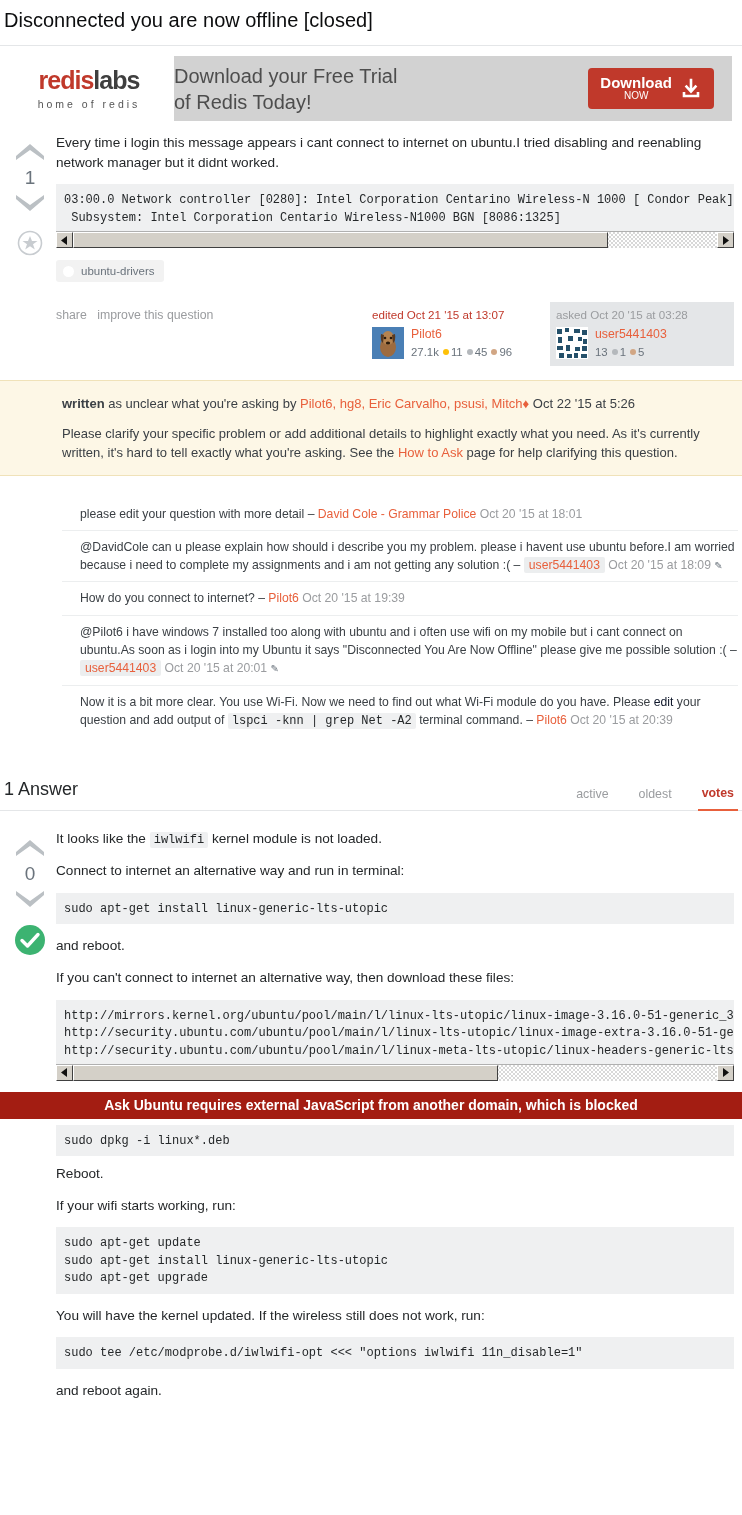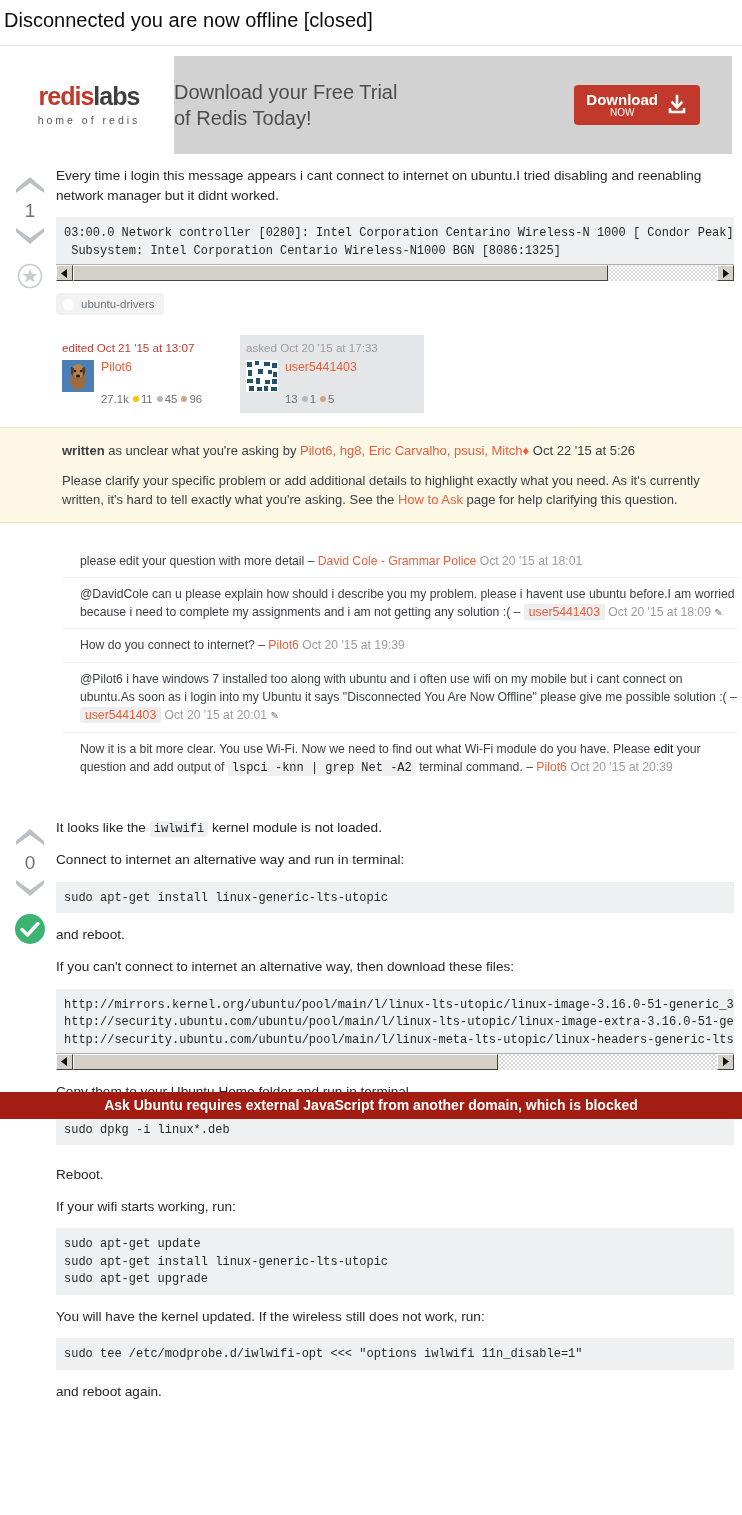--- a/index.html
+++ b/index.html
@@ -25,21 +25,21 @@
     color: #0c0d0e;
     margin: 0;
   }
 
   
   .ad-wrap { padding: 10px 4px 6px 4px; }
   .ad-banner {
     display: flex;
     align-items: stretch;
     background: #d2d2d2;
-    height: 98px;
+    height: 65px;
     width: 728px;
   }
   .ad-logo {
     width: 170px;
     background: #ffffff;
     display: flex;
     flex-direction: column;
     align-items: center;
     justify-content: center;
     flex: none;
@@ -62,21 +62,21 @@
     flex: 1;
     display: flex;
     align-items: center;
     font-size: 20px;
     line-height: 1.3;
     color: #4d4d4d;
   }
   .ad-cta-wrap {
     display: flex;
     align-items: center;
-    padding-right: 32px;
+    padding-right: 18px;
     flex: none;
   }
   .ad-cta {
     background: #c0392b;
     color: #fff;
     border-radius: 4px;
     padding: 7px 12px;
     display: flex;
     align-items: center;
     gap: 8px;
@@ -209,21 +209,21 @@
     font-size: 11.6px;
     line-height: 1.35;
     padding: 5px 6px 6px 6px;
   }
   .sig.owner-gray { background: #e4e6e8; }
   .sig-action { color: #c0392b; }
   .sig-action.muted { color: #9a9c9f; }
   .sig-body { display: flex; gap: 7px; margin-top: 4px; }
   .avatar { width: 32px; height: 32px; flex: none; }
   .sig-user { color: #e8603c; font-size: 12.3px; line-height: 1.2; }
-  .sig-rep { margin-top: 17px; font-size: 11.4px; color: #6a737c; }
+  .sig-rep { margin-top: 3px; font-size: 11.4px; color: #6a737c; }
   .bdg { display:inline-block; width:6px; height:6px; border-radius:50%; vertical-align: middle; margin: 0 2px 2px 4px;}
   .bdg.gold { background:#fec107; }
   .bdg.silver { background:#b4b8bc; }
   .bdg.bronze { background:#d1a684; }
 
   
   .closed-notice {
     background: #fdf7e6;
     border-top: 1px solid #f0e2b9;
     border-bottom: 1px solid #f0e2b9;
@@ -382,20 +382,24 @@
       </div>
 
       <div class="tags">
         <span class="tag">
           <span class="tag-dot"></span>
           <span>ubuntu-drivers</span>
         </span>
       </div>
 
       <div class="post-foot">
+        <div class="post-menu">
+          <span>share</span>
+          <span>improve this question</span>
+        </div>
 
         <div class="sig">
           <div>
             <span class="sig-action">edited</span>
             <span class="sig-action">Oct 21 '15 at 13:07</span>
           </div>
           <div class="sig-body">
             <svg class="avatar" viewBox="0 0 32 32">
               <rect width="32" height="32" fill="#4a7fb5"></rect>
               <ellipse cx="16" cy="20" rx="8" ry="10" fill="#9d6b3f"></ellipse>
@@ -411,21 +415,21 @@
               <div class="sig-rep">
                 <span>27.1k</span><span class="bdg gold"></span><span>11</span><span class="bdg silver"></span><span>45</span><span class="bdg bronze"></span><span>96</span>
               </div>
             </div>
           </div>
         </div>
 
         <div class="sig owner-gray">
           <div>
             <span class="sig-action muted">asked</span>
-            <span class="sig-action muted">Oct 20 '15 at 17:33</span>
+            <span class="sig-action muted">Oct 20 '15 at 03:28</span>
           </div>
           <div class="sig-body">
             <svg class="avatar" viewBox="0 0 32 32">
               <rect width="32" height="32" fill="#ffffff"></rect>
               <g fill="#24506a">
                 <rect x="1" y="2" width="5" height="5"></rect>
                   <rect x="9" y="1" width="4" height="4"></rect>
                 <rect x="18" y="2" width="6" height="4"></rect>
                   <rect x="26" y="3" width="5" height="5"></rect>
                 <rect x="2" y="10" width="4" height="6"></rect>
@@ -482,20 +486,28 @@
       <span class="pencil">✎</span>
     </div>
 
     <div class="comment">
       <span>Now it is a bit more clear. You use Wi-Fi. Now we need to find out what Wi-Fi module do you have. Please </span><span class="c-link">edit</span><span> your question and add output of </span><code class="inline">lspci -knn | grep Net -A2</code><span> terminal command.</span><span> – </span><span class="c-user">Pilot6</span>
       <span class="c-date">Oct 20 '15 at 20:39</span>
     </div>
 
   </div>
 
+  <div class="answers-head">
+    <div class="answers-count">1 Answer</div>
+    <div class="tabs">
+      <div class="tab">active</div>
+      <div class="tab">oldest</div>
+      <div class="tab active">votes</div>
+    </div>
+  </div>
 
   <div class="post" style="padding-top:18px">
     <div class="votecell">
       <svg class="vote-arrow" width="34" height="22" viewBox="0 0 34 22">
         <path d="M3 17 L17 5 L31 17 L31 21 L17 11 L3 21 Z" fill="#bbc0c4"></path>
       </svg>
       <div class="vote-count">0</div>
       <svg class="vote-arrow" width="34" height="22" viewBox="0 0 34 22">
         <path d="M3 5 L17 17 L31 5 L31 1 L17 11 L3 1 Z" fill="#bbc0c4"></path>
       </svg>
@@ -528,21 +540,21 @@
             <div class="sb-thumb" style="width:66%"></div>
           </div>
           <div class="sb-btn">
             <svg width="7" height="9" viewBox="0 0 7 9">
                 <path d="M1 0 L1 9 L7 4.5 Z" fill="#101010"></path>
               </svg>
           </div>
         </div>
 
         <p>Copy them to your Ubuntu Home folder and run in terminal</p>
-        <div class="codeblock" style="margin-bottom:20px">sudo dpkg -i linux*.deb</div>
+        <div class="codeblock" style="margin-bottom:8px">sudo dpkg -i linux*.deb</div>
 
         <p>Reboot.</p>
         <p>If your wifi starts working, run:</p>
         <div class="codeblock" style="margin-bottom:12px">sudo apt-get update
 sudo apt-get install linux-generic-lts-utopic
 sudo apt-get upgrade</div>
 
         <p>You will have the kernel updated. If the wireless still does not work, run:</p>
         <div class="codeblock" style="margin-bottom:12px">sudo tee /etc/modprobe.d/iwlwifi-opt &lt;&lt;&lt; "options iwlwifi 11n_disable=1"</div>
 

